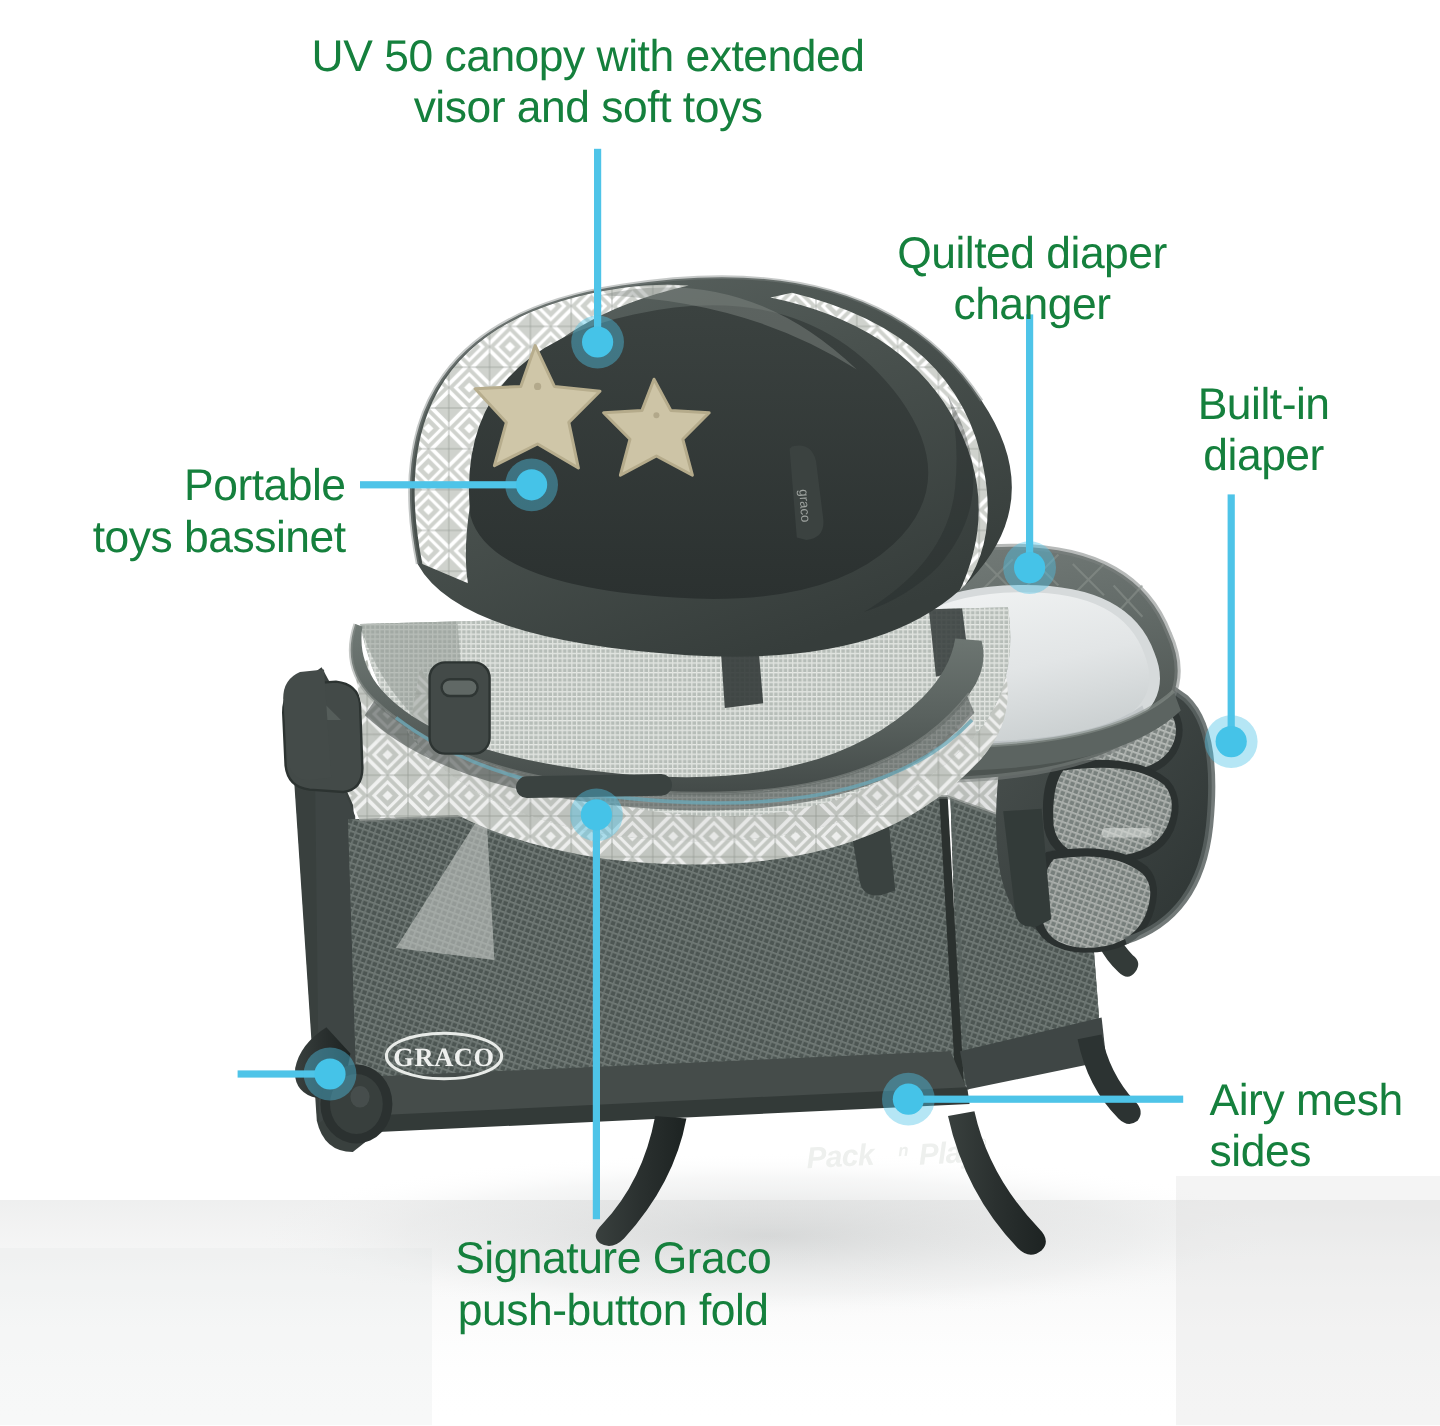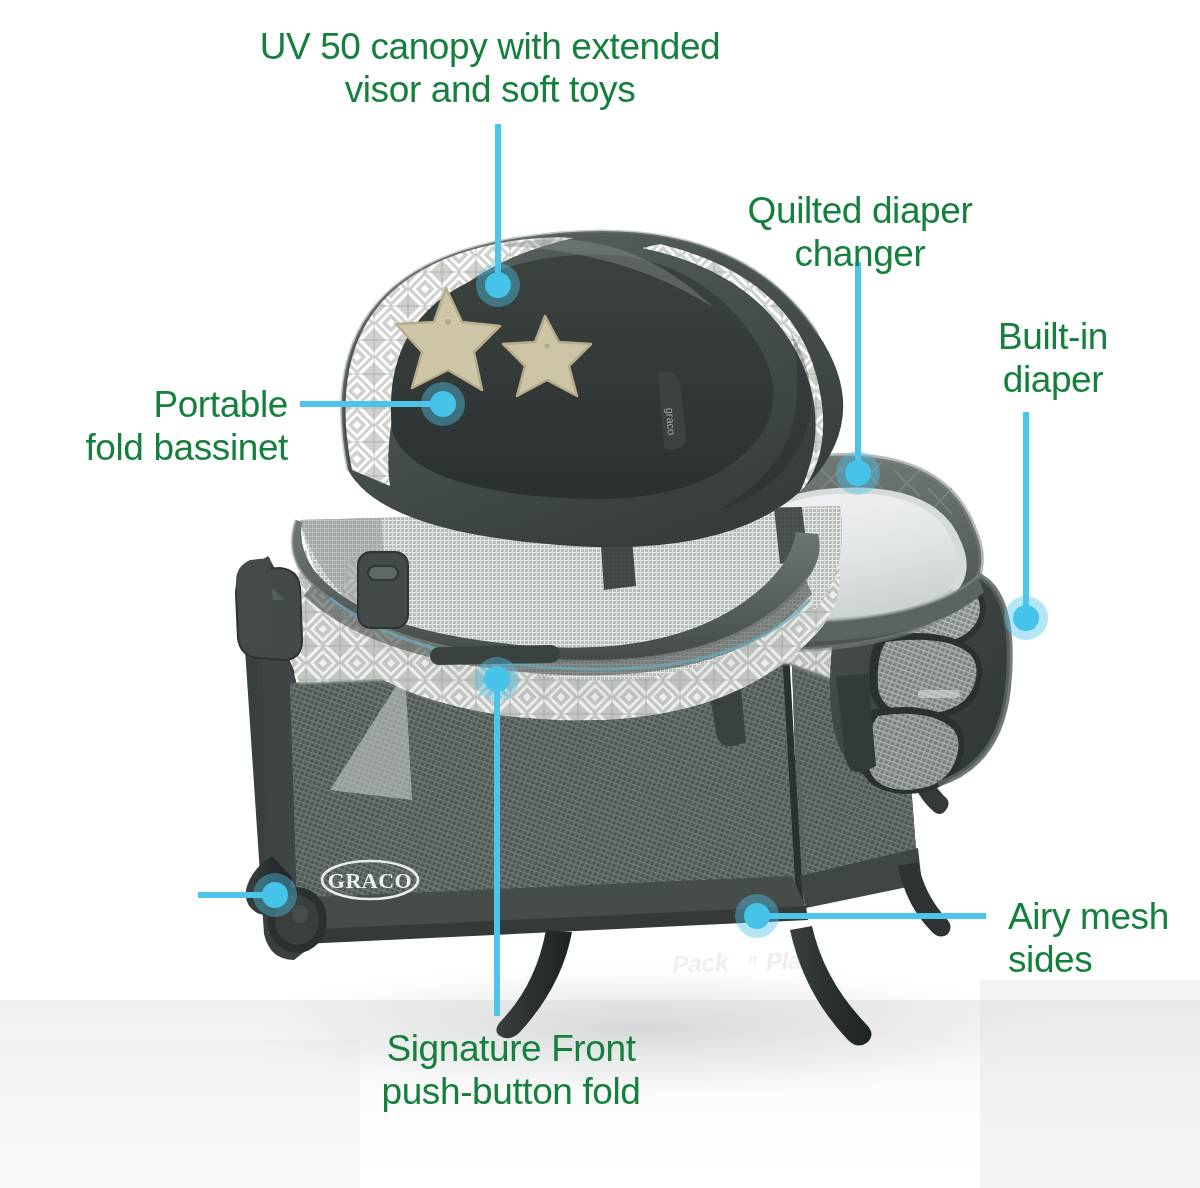--- a/index.html
+++ b/index.html
@@ -377,26 +377,26 @@
       <div class="marker" style="left: 858px; top: 473px;"></div>
       <div class="callout-label al-center" style="left: 706px; top: 166px; width: 308px; margin-top: 24px;">Quilted diaper
 changer</div>
       <div class="connector vert" style="background: rgb(78, 196, 232); left: 1023px; top: 412px; height: 208px;"></div>
       <div class="marker" style="left: 1026px; top: 618px;"></div>
       <div class="callout-label al-center" style="left: 934px; top: 316px; width: 238px;">Built-in
 diaper</div>
       <div class="connector horiz" style="background: rgb(78, 196, 232); left: 300px; top: 401px; width: 146px;"></div>
       <div class="marker" style="left: 443px; top: 404px;"></div>
       <div class="callout-label al-right" style="left: 10px; top: 384px; width: 278px;">Portable
-fold bassinet</div>
+toys bassinet</div>
       <div class="connector horiz" style="background: rgb(78, 196, 232); left: 198px; top: 892px; width: 80px;"></div>
       <div class="marker" style="left: 275px; top: 895px;"></div>
       <div class="connector horiz" style="background: rgb(78, 196, 232); left: 754px; top: 913px; width: 232px;"></div>
       <div class="marker" style="left: 757px; top: 916px;"></div>
       <div class="callout-label al-left" style="left: 1008px; top: 896px; width: 186px;">Airy mesh
 sides</div>
       <div class="connector vert" style="background: rgb(78, 196, 232); left: 494px; top: 690px; height: 326px;"></div>
       <div class="marker" style="left: 497px; top: 679px;"></div>
-      <div class="callout-label al-center" style="left: 326px; top: 1028px; width: 370px;">Signature Front
+      <div class="callout-label al-center" style="left: 326px; top: 1028px; width: 370px;">Signature Graco
 push-button fold</div>
     </div>
 
 </div>
 
 </body></html>

